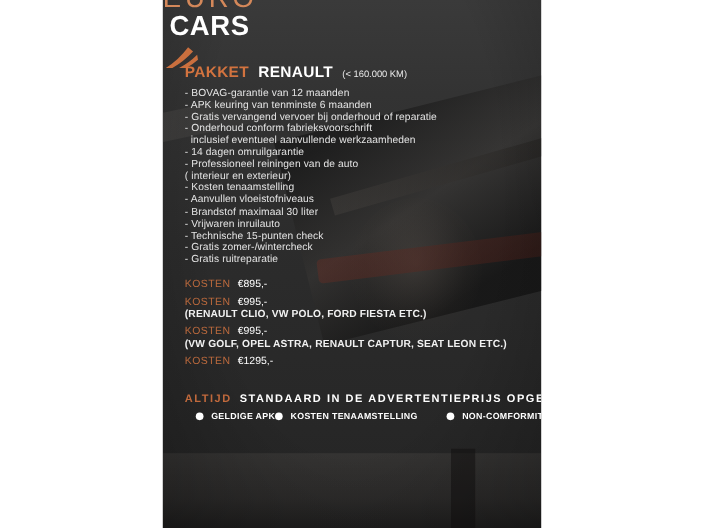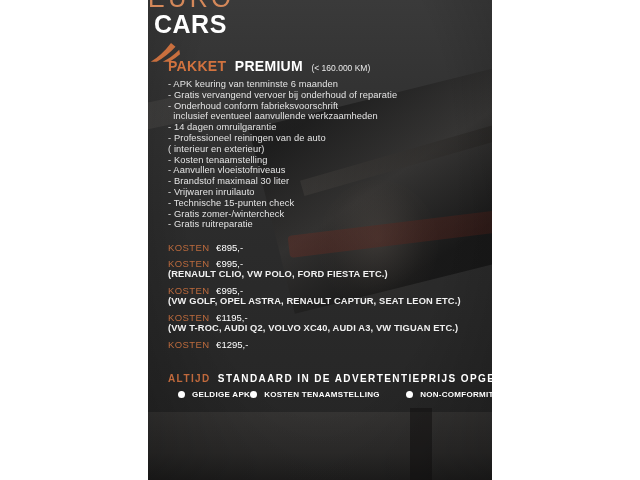--- a/index.html
+++ b/index.html
@@ -166,26 +166,27 @@
           <path d="M1 27 Q16 18 28 2 L34 7 Q23 19 9 27 Z" fill="#c96f3e"></path>
           <path d="M17 27 Q29 21 39 11 L40 17 Q33 23 26 27 Z" fill="#c96f3e"></path>
         </svg>
       </span>
     </div>
 
     <div class="content">
 
       <div class="pkg-title">
         <span class="accent">PAKKET</span>
-        <span class="main">PREMIUM</span>
+        <span class="main">RENAULT</span>
         <span class="suffix">(&lt; 160.000 KM)</span>
       </div>
 
       <div class="features">
 
+          <div class="feature-line">- BOVAG-garantie van 12 maanden</div>
 
           <div class="feature-line">- APK keuring van tenminste 6 maanden</div>
 
           <div class="feature-line">- Gratis vervangend vervoer bij onderhoud of reparatie</div>
 
           <div class="feature-line">- Onderhoud conform fabrieksvoorschrift</div>
 
           <div class="feature-line">  inclusief eventueel aanvullende werkzaamheden</div>
 
           <div class="feature-line">- 14 dagen omruilgarantie</div>
@@ -227,27 +228,20 @@
           </div>
 
           <div class="price-block">
             <div class="price-line1">
               <span class="kosten">KOSTEN</span>
               <span class="price">€995,-</span>
             </div>
             <div class="price-cars">(VW GOLF, OPEL ASTRA, RENAULT CAPTUR, SEAT LEON ETC.)</div>
           </div>
 
-          <div class="price-block">
-            <div class="price-line1">
-              <span class="kosten">KOSTEN</span>
-              <span class="price">€1195,-</span>
-            </div>
-            <div class="price-cars">(VW T-ROC, AUDI Q2, VOLVO XC40, AUDI A3, VW TIGUAN ETC.)</div>
-          </div>
 
           <div class="price-block">
             <div class="price-line1">
               <span class="kosten">KOSTEN</span>
               <span class="price">€1295,-</span>
             </div>
           </div>
         </div>
 
       <div class="footer">

